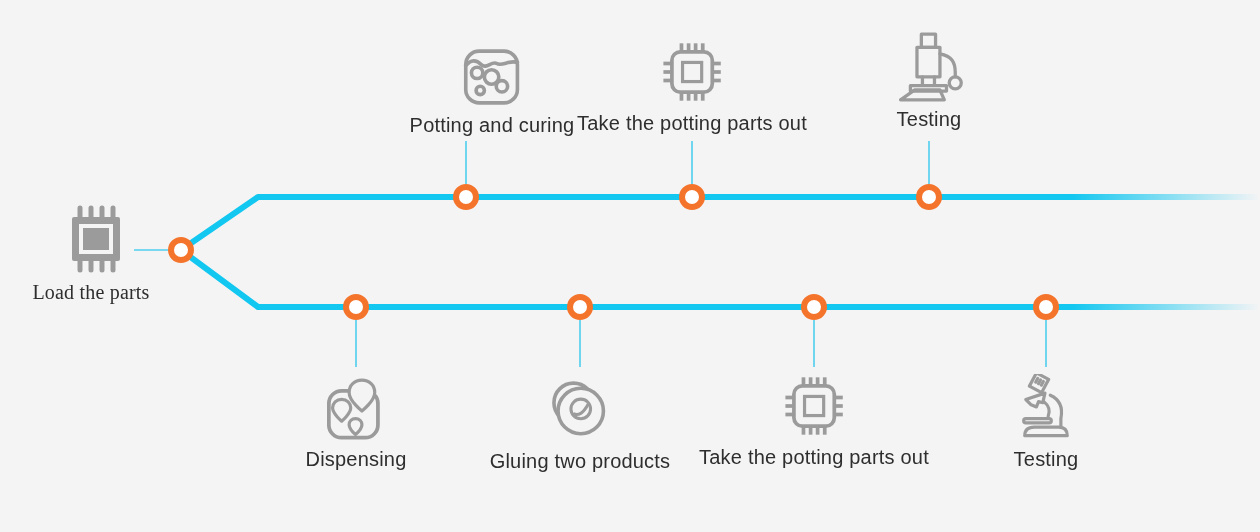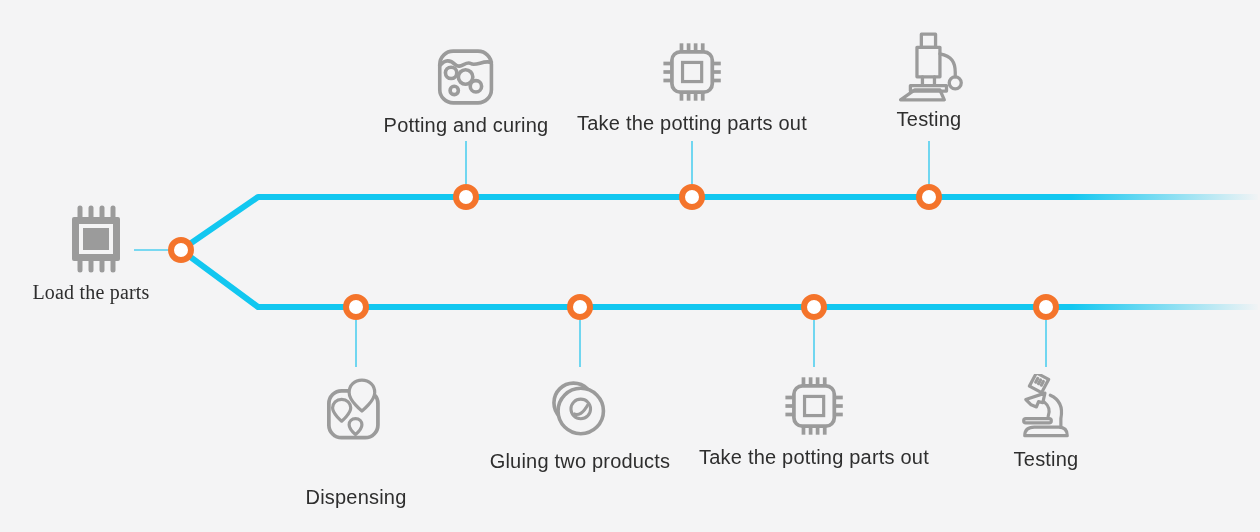--- a/index.html
+++ b/index.html
@@ -87,21 +87,21 @@
         <line x1="32" y1="56" x2="32" y2="67"></line>
           <line x1="43" y1="56" x2="43" y2="67"></line>
       </g>
       <rect x="2" y="14" width="48" height="44" rx="2" fill="#9b9b9b"></rect>
       <rect x="9" y="21" width="34" height="30" fill="#f4f4f5"></rect>
       <rect x="13" y="25" width="26" height="22" fill="#9b9b9b"></rect>
     </svg>
   </div>
   <div class="start-label">Load the parts</div>
 
-  <div class="step" style="left:466px;top:36px;">
+  <div class="step" style="left:492px;top:36px;">
     <div class="icon">
       <svg class="icon-svg" width="62" height="62" viewBox="0 0 60 60" fill="none" stroke="#9b9b9b" stroke-width="3.5" stroke-linecap="round">
         <rect x="5" y="5" width="50" height="50" rx="13"></rect>
         <path d="M5 19 C10 13 15 13 20 18 C25 23 30 14 35 17 C40 20 48 13 55 16"></path>
         <circle cx="16" cy="26" r="5.5"></circle>
         <circle cx="30" cy="30" r="7"></circle>
         <circle cx="19" cy="43" r="4"></circle>
         <circle cx="40" cy="39" r="5.5"></circle>
       </svg>
     </div>
@@ -141,21 +141,21 @@
         <line x1="37" y1="41" x2="37" y2="47"></line>
         <path d="M42 20 C53 22 56 28 56 37 L56 41"></path>
         <circle cx="56" cy="46.5" r="5.5"></circle>
         <rect x="15" y="49" width="33" height="5"></rect>
         <path d="M6 62 L19 53 H42 L46 62 Z"></path>
       </svg>
     </div>
     <div class="step-label">Testing</div>
   </div>
 
-  <div class="step" style="left:356px;top:370px;gap:38px;">
+  <div class="step" style="left:356px;top:370px;">
     <div class="icon">
       <svg class="icon-svg" width="64" height="64" viewBox="0 0 60 60" fill="none" stroke="#9b9b9b" stroke-width="3.5" stroke-linejoin="round">
         <rect x="5" y="12" width="46" height="44" rx="12"></rect>
         <path d="M36 2 c-7 0 -12 5 -12 11.5 c0 8 12 17.5 12 17.5 s12 -9.5 12 -17.5 C48 7 43 2 36 2 Z" fill="#f4f4f5" stroke-width="3"></path>
         <path d="M17 20 c-5 0 -8.5 3.6 -8.5 8 c0 5.6 8.5 12.5 8.5 12.5 s8.5 -6.9 8.5 -12.5 C25.5 23.6 22 20 17 20 Z" fill="#f4f4f5" stroke-width="3"></path>
         <path d="M30 38 c-3.5 0 -6 2.6 -6 5.8 c0 4 6 9.2 6 9.2 s6 -5.2 6 -9.2 C36 40.6 33.5 38 30 38 Z" fill="#f4f4f5" stroke-width="3"></path>
       </svg>
     </div>
     <div class="step-label">Dispensing</div>
   </div>

